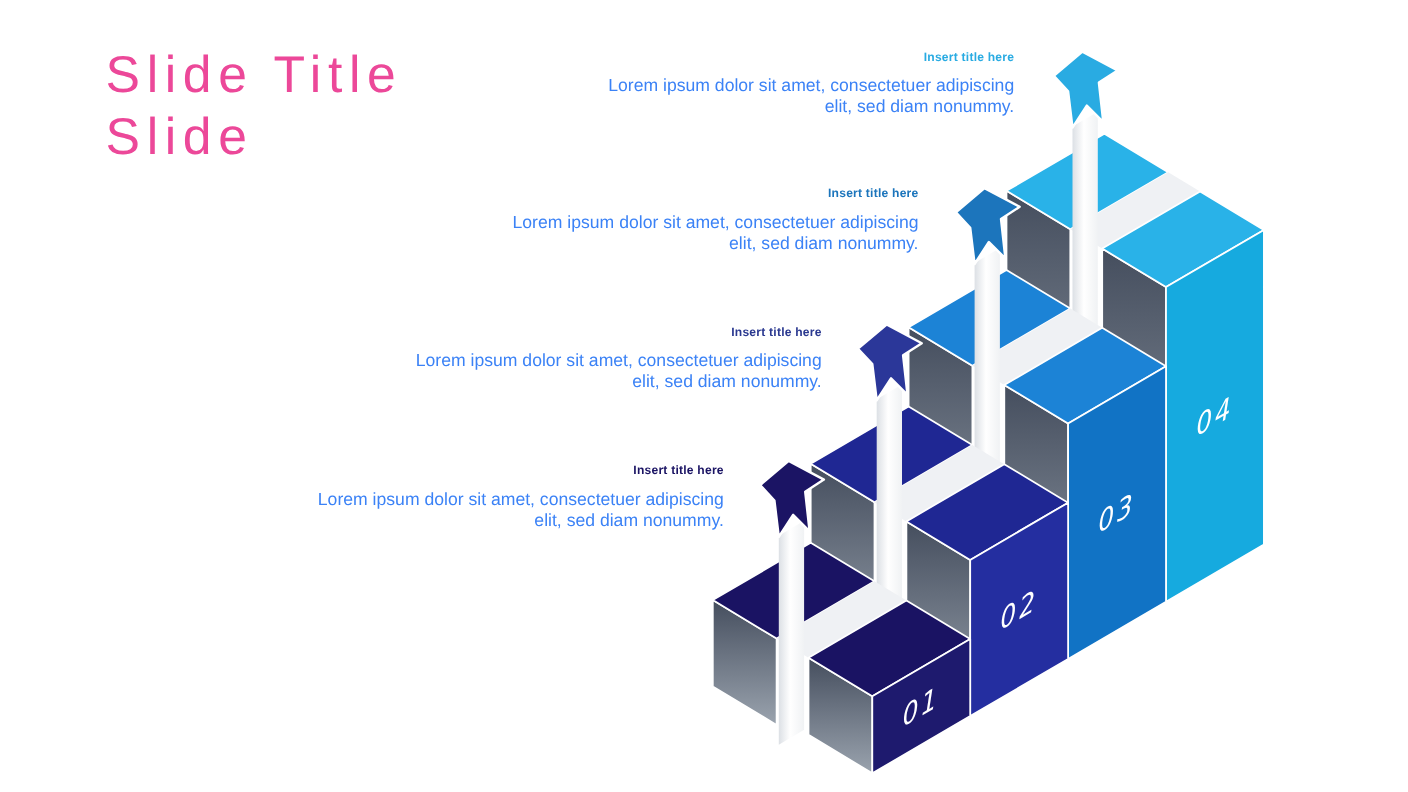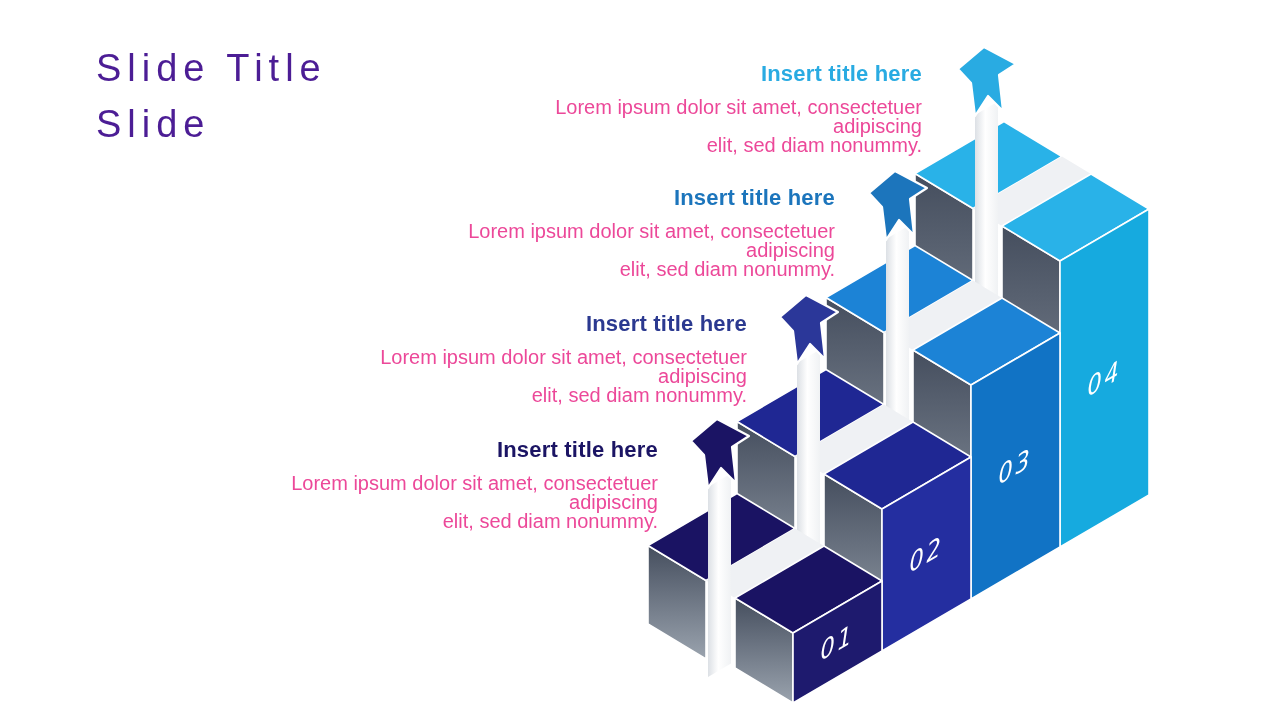--- a/index.html
+++ b/index.html
@@ -2,26 +2,26 @@
 <html><head>
 <meta charset="utf-8">
 <style>
   html,body{margin:0;padding:0;background:#fff;}
   .slide{
     position:relative;width:1280px;height:720px;background:#ffffff;
     overflow:hidden;font-family:"Liberation Sans",sans-serif;
   }
   .slide-title{
     position:absolute;left:96px;top:40px;
-    font-size:38px;line-height:56px;letter-spacing:6px;
-    color:#4c1d95;font-weight:400;
+    font-size:47px;line-height:56px;letter-spacing:6px;
+    color:#ec4899;font-weight:400;
   }
   .callout{position:absolute;width:420px;text-align:right;}
-  .callout .ct{font-size:22px;font-weight:bold;margin-bottom:11px;letter-spacing:0.2px;margin-top:15px;}
-  .callout .cb{font-size:20px;line-height:19px;color:#ec4899;}
+  .callout .ct{font-size:11px;font-weight:bold;margin-bottom:11px;letter-spacing:0.2px;}
+  .callout .cb{font-size:16px;line-height:19px;color:#3b82f6;}
   .c0{top:46px;right:358px;}
   .c1{top:170px;right:445px;}
   .c2{top:296px;right:533px;}
   .c3{top:422px;right:622px;}
   #stairs{position:absolute;left:0;top:0;width:1280px;height:720px;}
 </style>
 </head>
 <body>
 
 <div class="slide">

